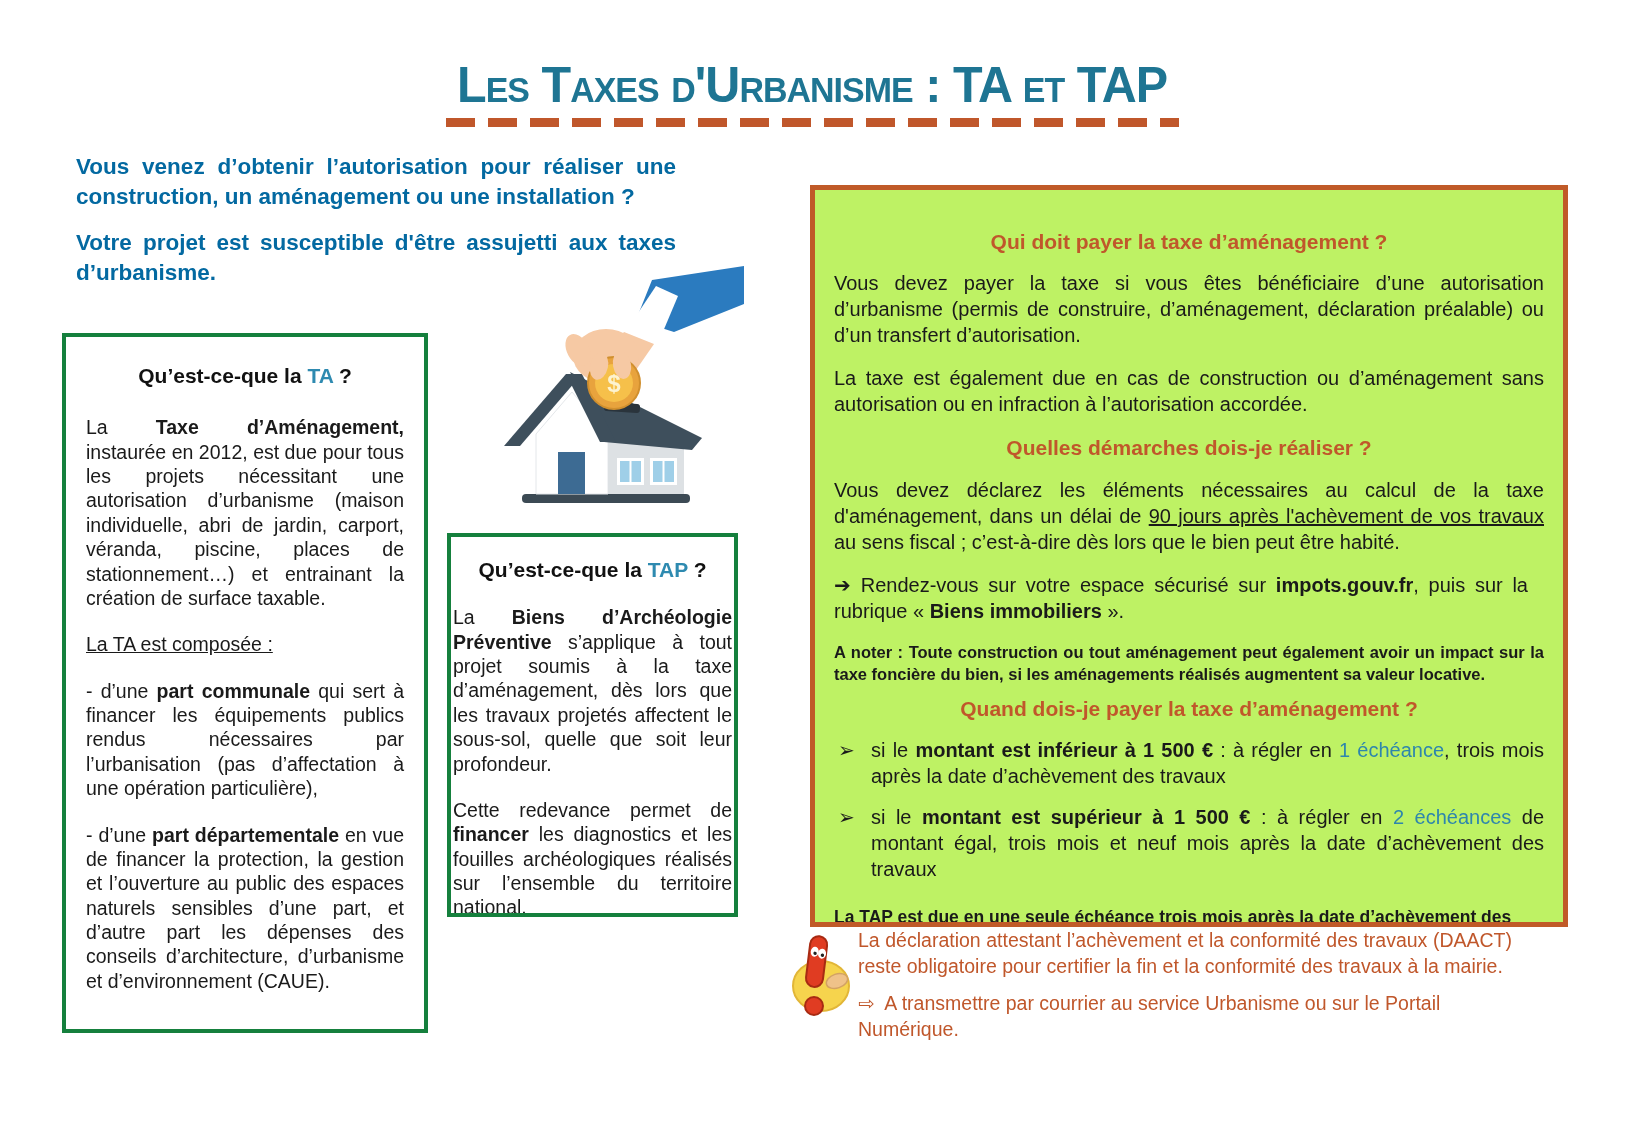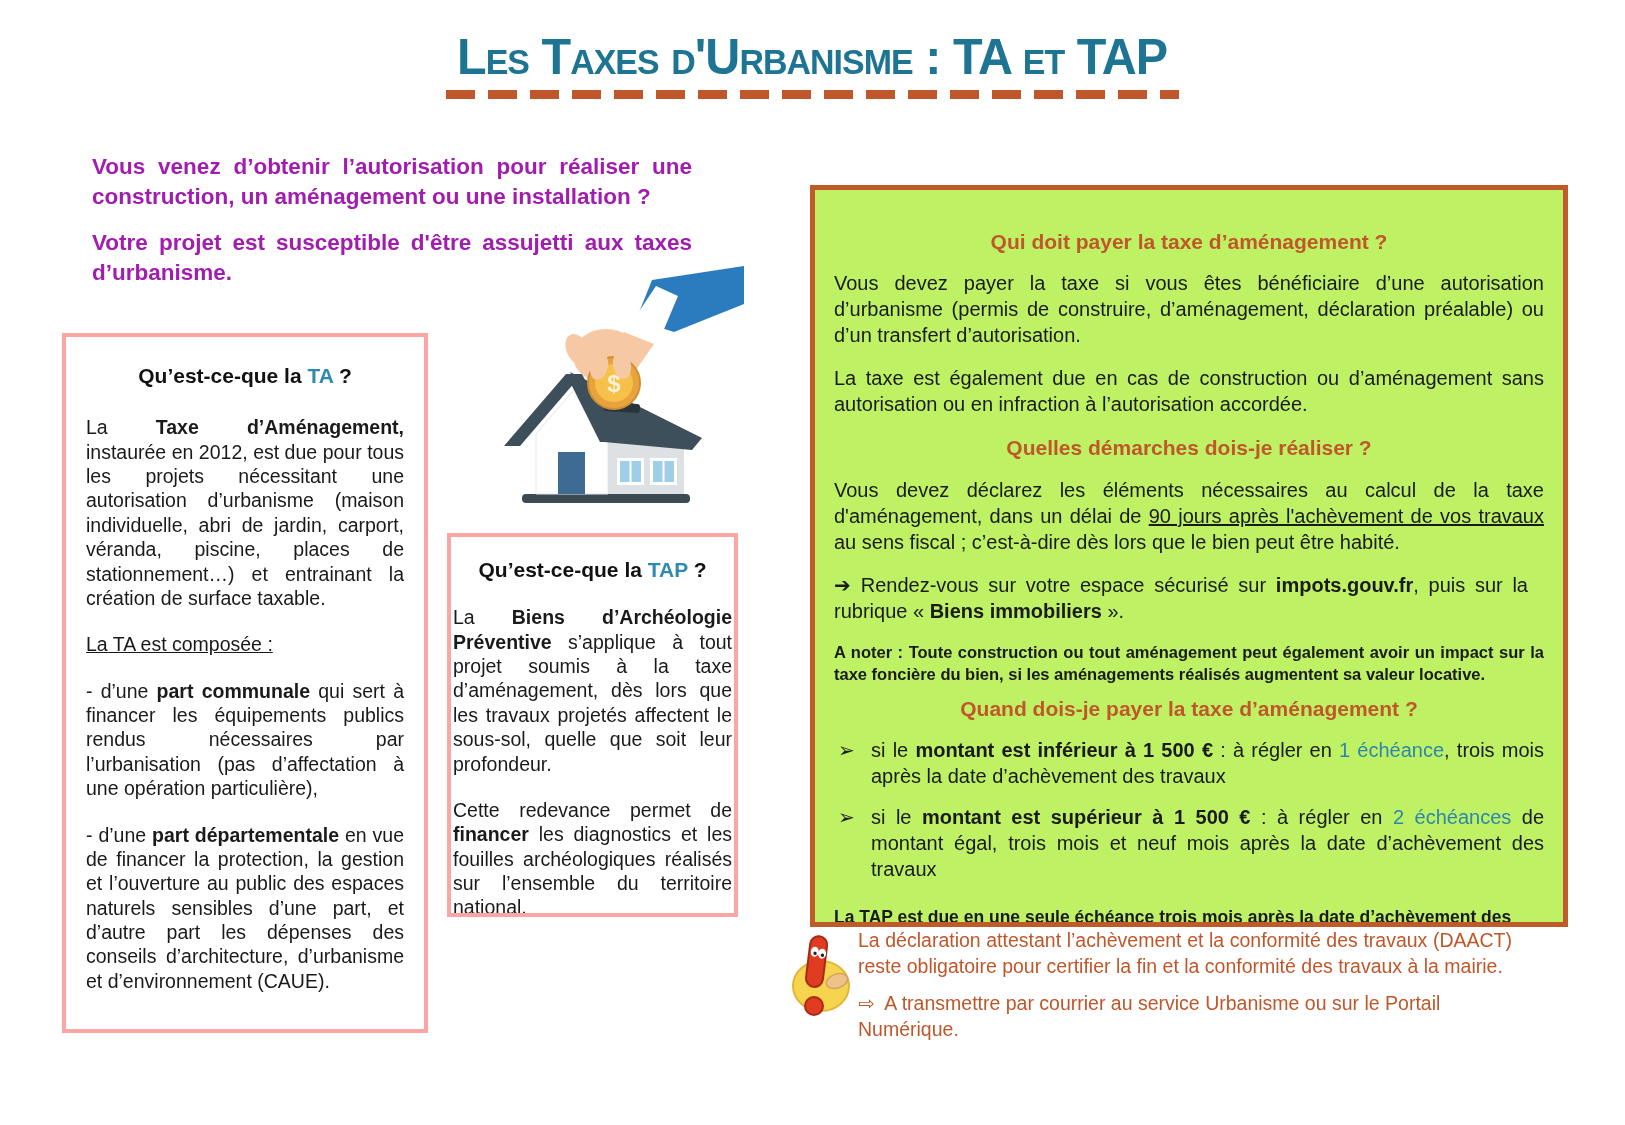--- a/index.html
+++ b/index.html
@@ -2,36 +2,36 @@
 <html><head>
 <meta charset="utf-8">
 <style>
   html,body{margin:0;padding:0;background:#ffffff;}
   .page{
     position:relative;width:1625px;height:1125px;background:#ffffff;overflow:hidden;
     font-family:"Liberation Sans","DejaVu Sans",sans-serif;color:#1a1a1a;
   }
   
   .title-wrap{position:absolute;top:30px;left:0;width:100%;text-align:center;}
-  .title-inner{display:inline-block;}
+  .title-inner{display:inline-block;margin-top:28px;}
   .title{
     margin:0;font-size:50px;font-weight:bold;font-variant:small-caps;
     color:#1E7593;letter-spacing:-1px;line-height:1.1;transform:scaleX(.97);transform-origin:center;
   }
   .title-dash{
     height:9px;margin-top:5px;
     background:repeating-linear-gradient(90deg,#C0572B 0 29px,transparent 29px 42px);
   }
   
-  .intro{position:absolute;left:92px;top:152px;width:600px;color:#a21caf;font-weight:bold;
+  .intro{position:absolute;left:76px;top:152px;width:600px;color:#0369a1;font-weight:bold;
     font-size:22.5px;line-height:1.32;text-align:justify;}
   .intro p{margin:0 0 17px 0;}
   
   .ta-box,.tap-box{
-    position:absolute;border:4px solid #fca5a5;background:#fff;box-sizing:border-box;
+    position:absolute;border:4px solid #15803d;background:#fff;box-sizing:border-box;
     text-align:justify;overflow:hidden;
   }
   .ta-box{left:62px;top:333px;width:366px;height:700px;padding:18px 20px;font-size:19.5px;line-height:1.25;}
   .tap-box{left:447px;top:533px;width:291px;height:384px;padding:14px 2px;font-size:19.5px;line-height:1.25;}
   .box-title{text-align:center;font-size:21px;font-weight:bold;margin:8px 0 26px 0;color:#111;}
   .tap-box .box-title{margin:6px 0 22px 0;}
   .abbrev{color:#2E8AB0;}
   .ta-box p,.tap-box p{margin:0 0 22px 0;}
   .underlined{text-decoration:underline;}
   b{font-weight:bold;}

